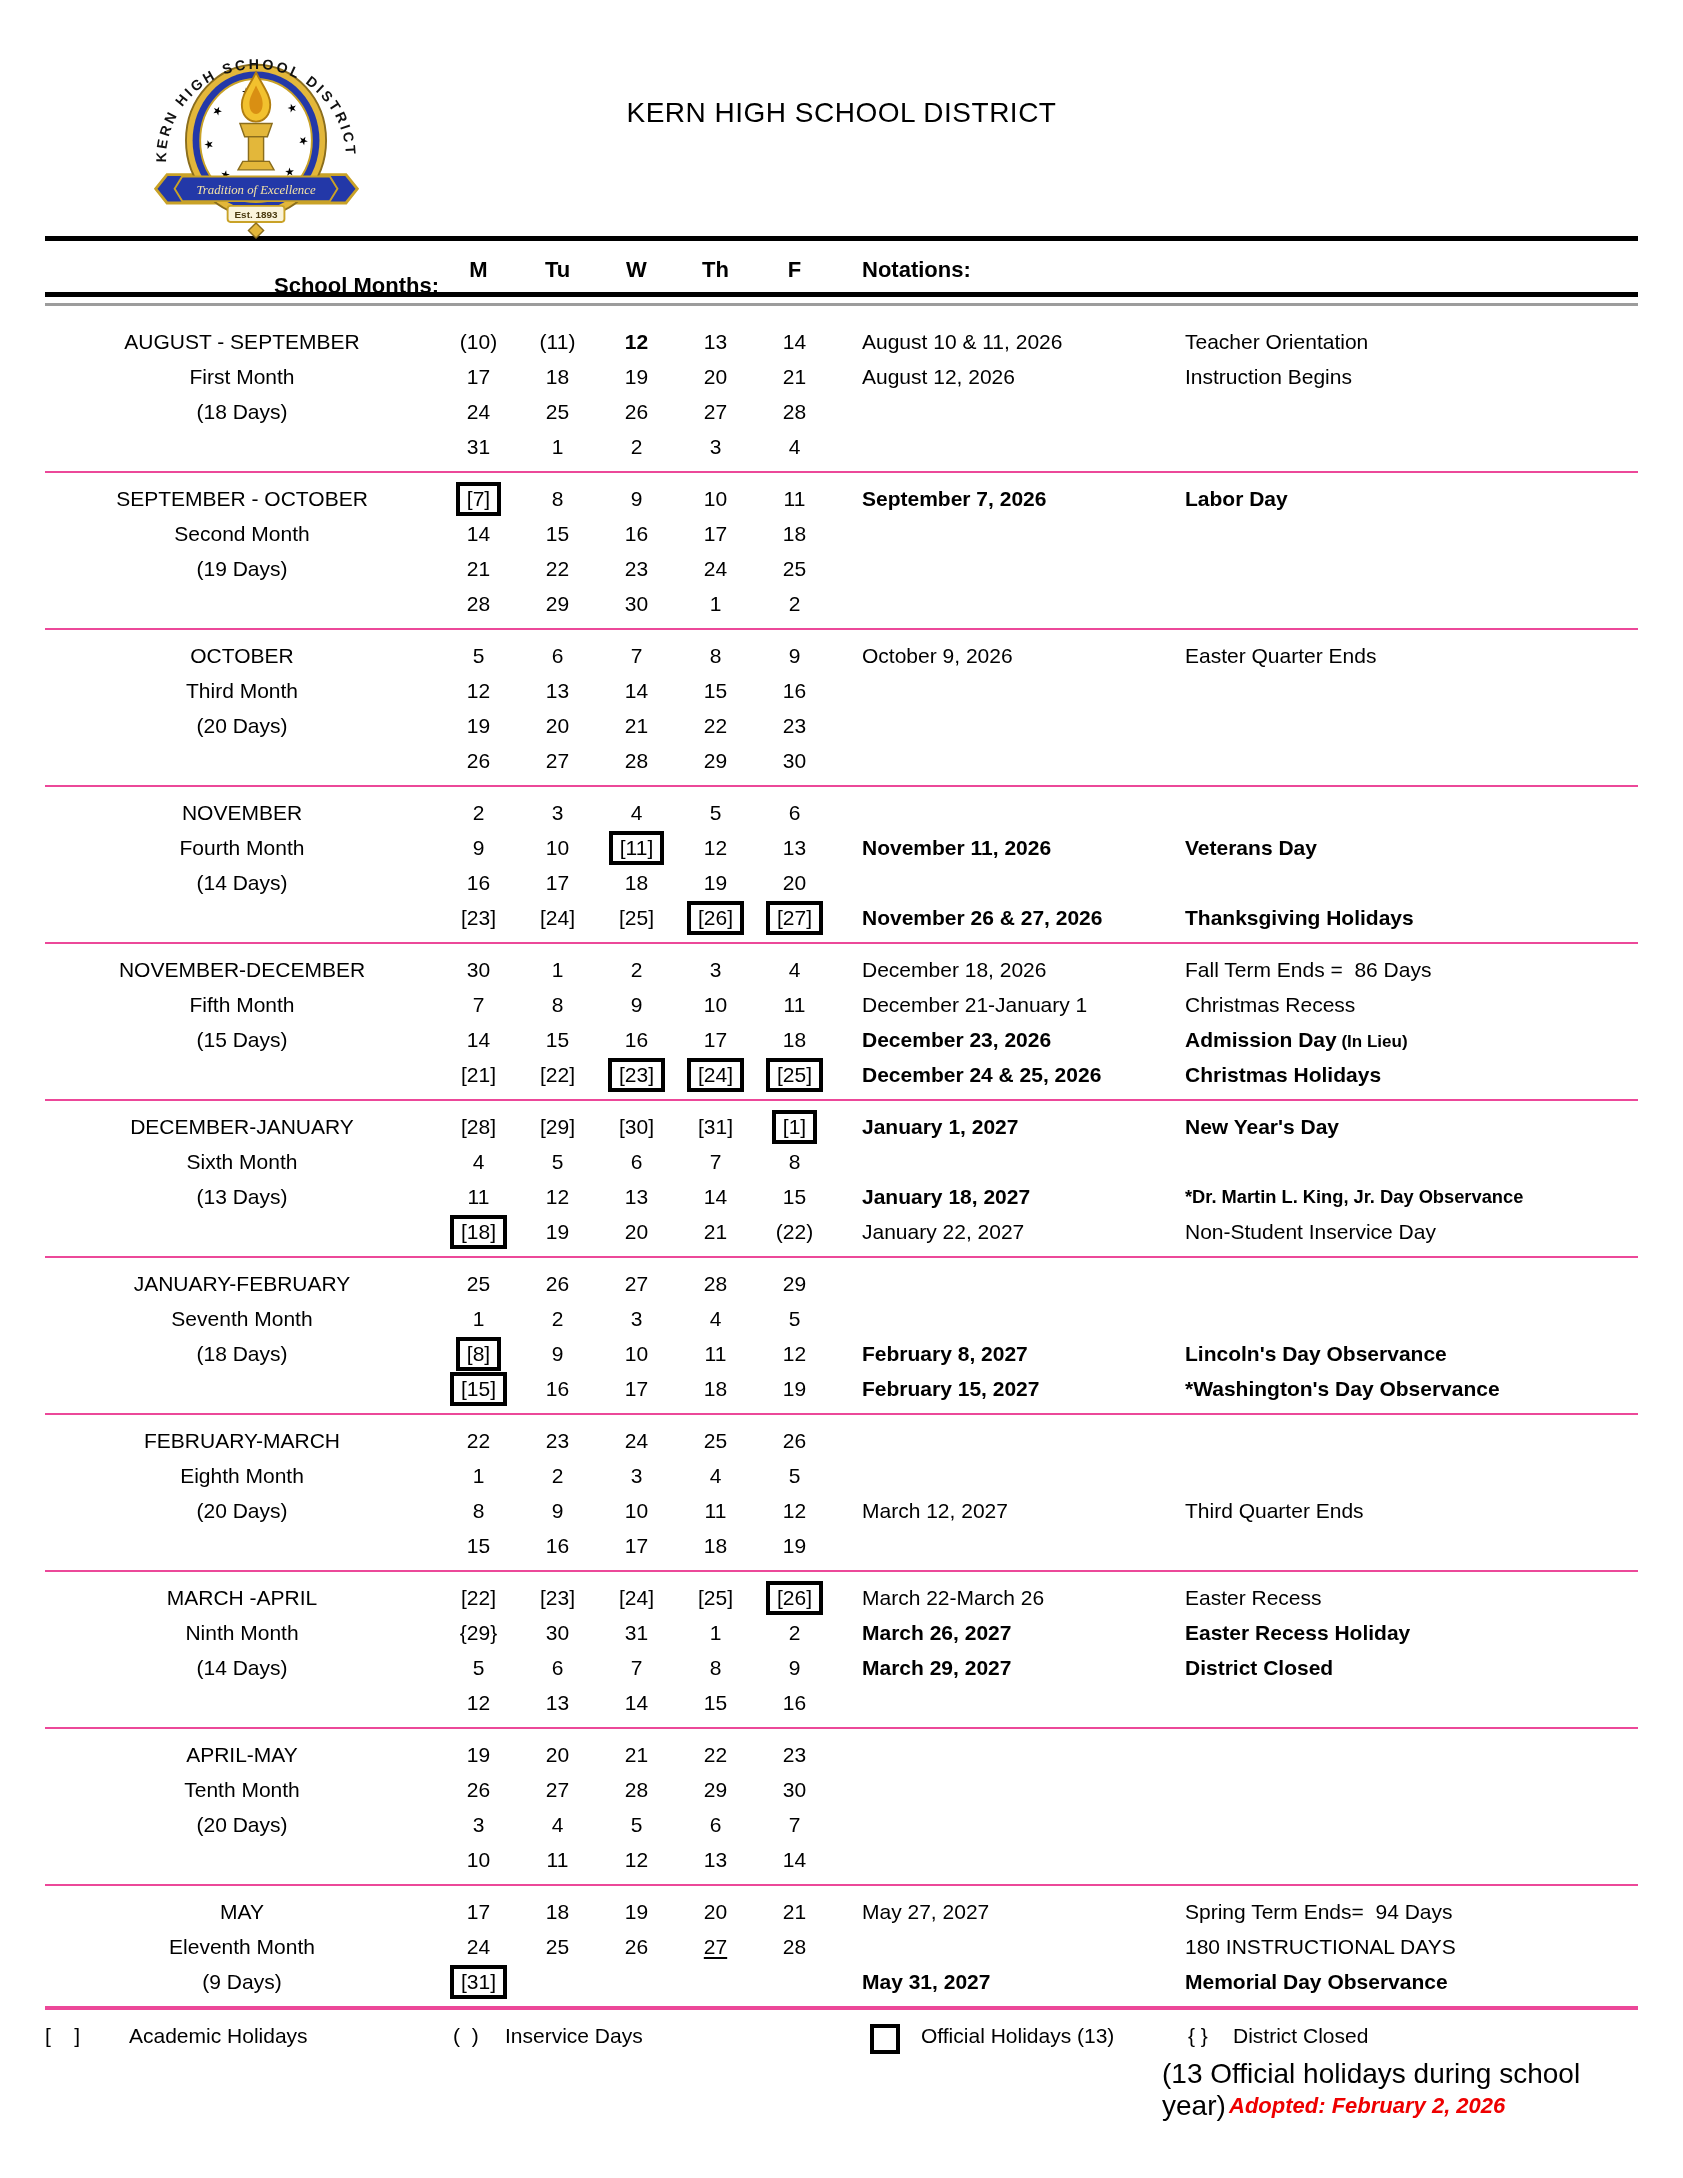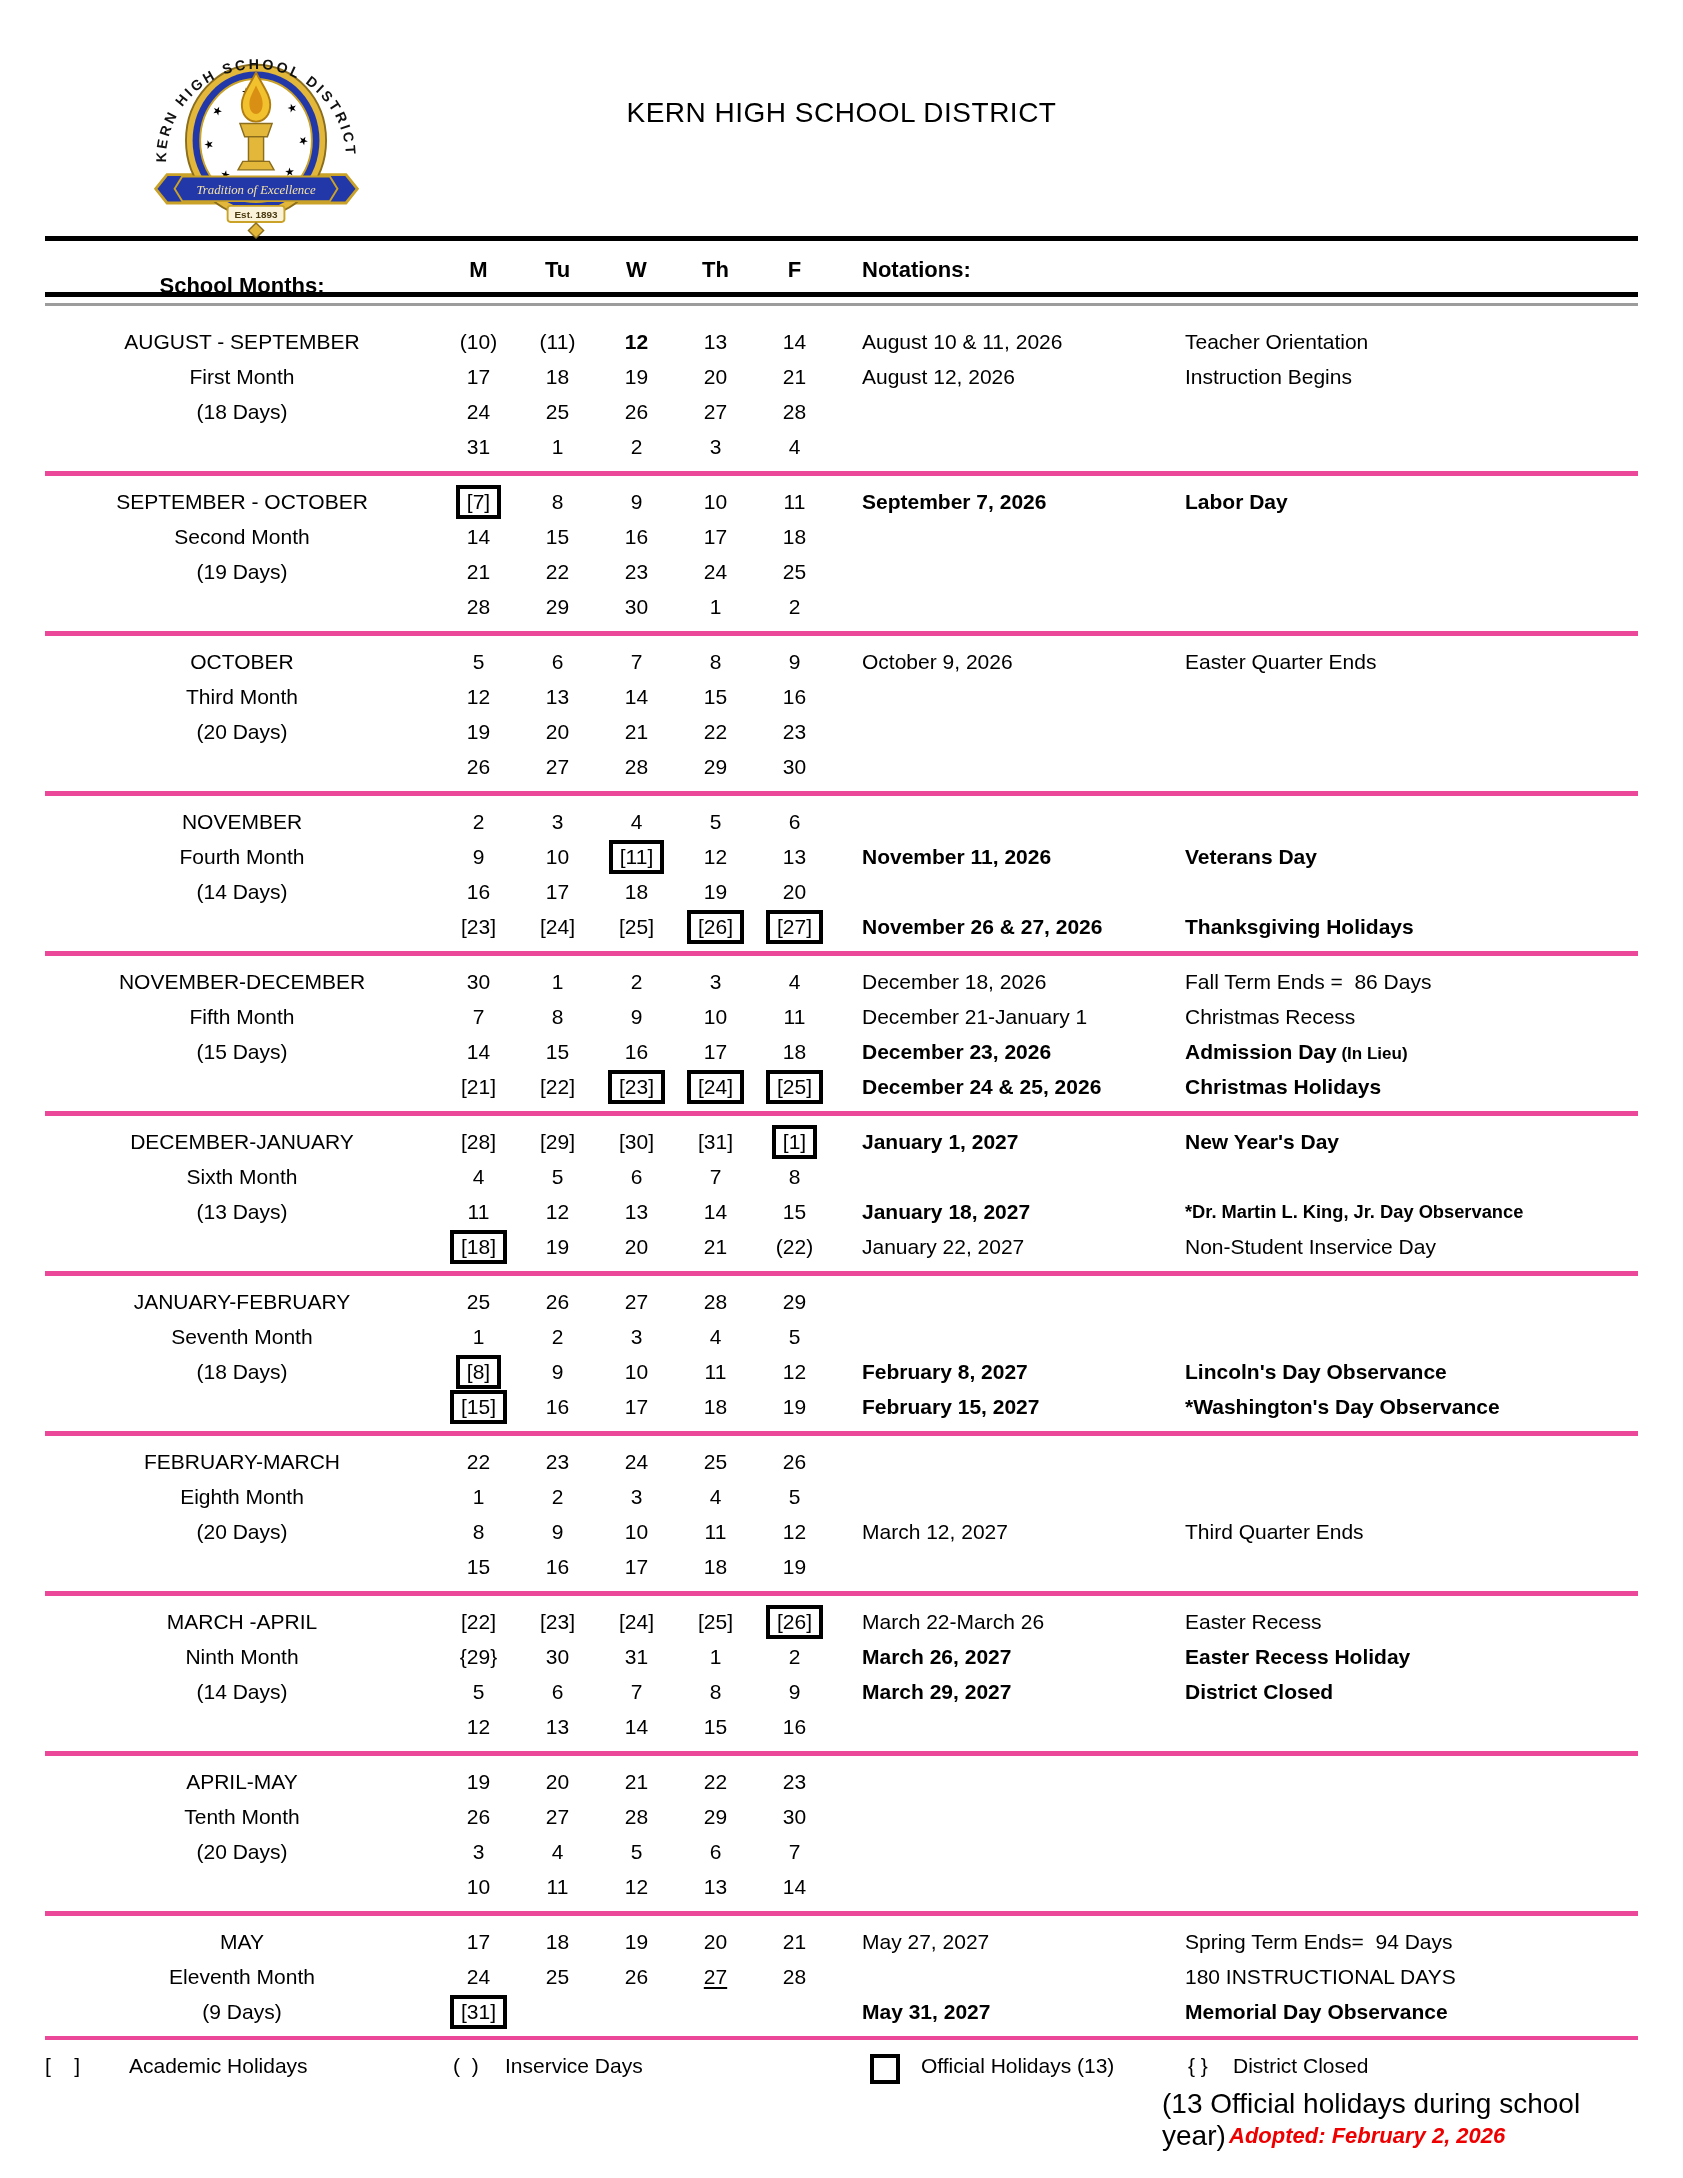--- a/index.html
+++ b/index.html
@@ -18,26 +18,26 @@
   
   .cal { margin:0 45px; }
   .rule-top { height:5px; background:#000; }
   .hrow {
     display:grid;
     grid-template-columns:394px 79px 79px 79px 79px 79px 351px 1fr;
     height:51px; align-items:center;
     font-size:22px; font-weight:700;
     border-bottom:5px solid #000;
   }
-  .hrow .hm { text-align:center;margin-top:32px; }
+  .hrow .hm { text-align:right;margin-top:32px; }
   .hrow .hd { text-align:center; }
   .hrow .hn { padding-left:28px; }
   .rule-gray { height:3px; background:#9c9c9c; margin-top:6px; }
   #months { padding-top:10px; }
-  .month-block { padding:8px 0 7px; border-bottom:5px solid #ec4899; }
+  .month-block { padding:8px 0 7px; border-bottom:2px solid #ec4899; }
   .month-block:last-child { border-bottom-width:4px; }
   .cal-row {
     display:grid;
     grid-template-columns:394px 79px 79px 79px 79px 79px 351px 1fr;
     height:35px; align-items:center; font-size:21px;
   }
   .mcol { text-align:center; }
   .dcell { text-align:center; }
   .dcell .boxed {
     display:inline-block; border:4px solid #000; padding:0 7px;

